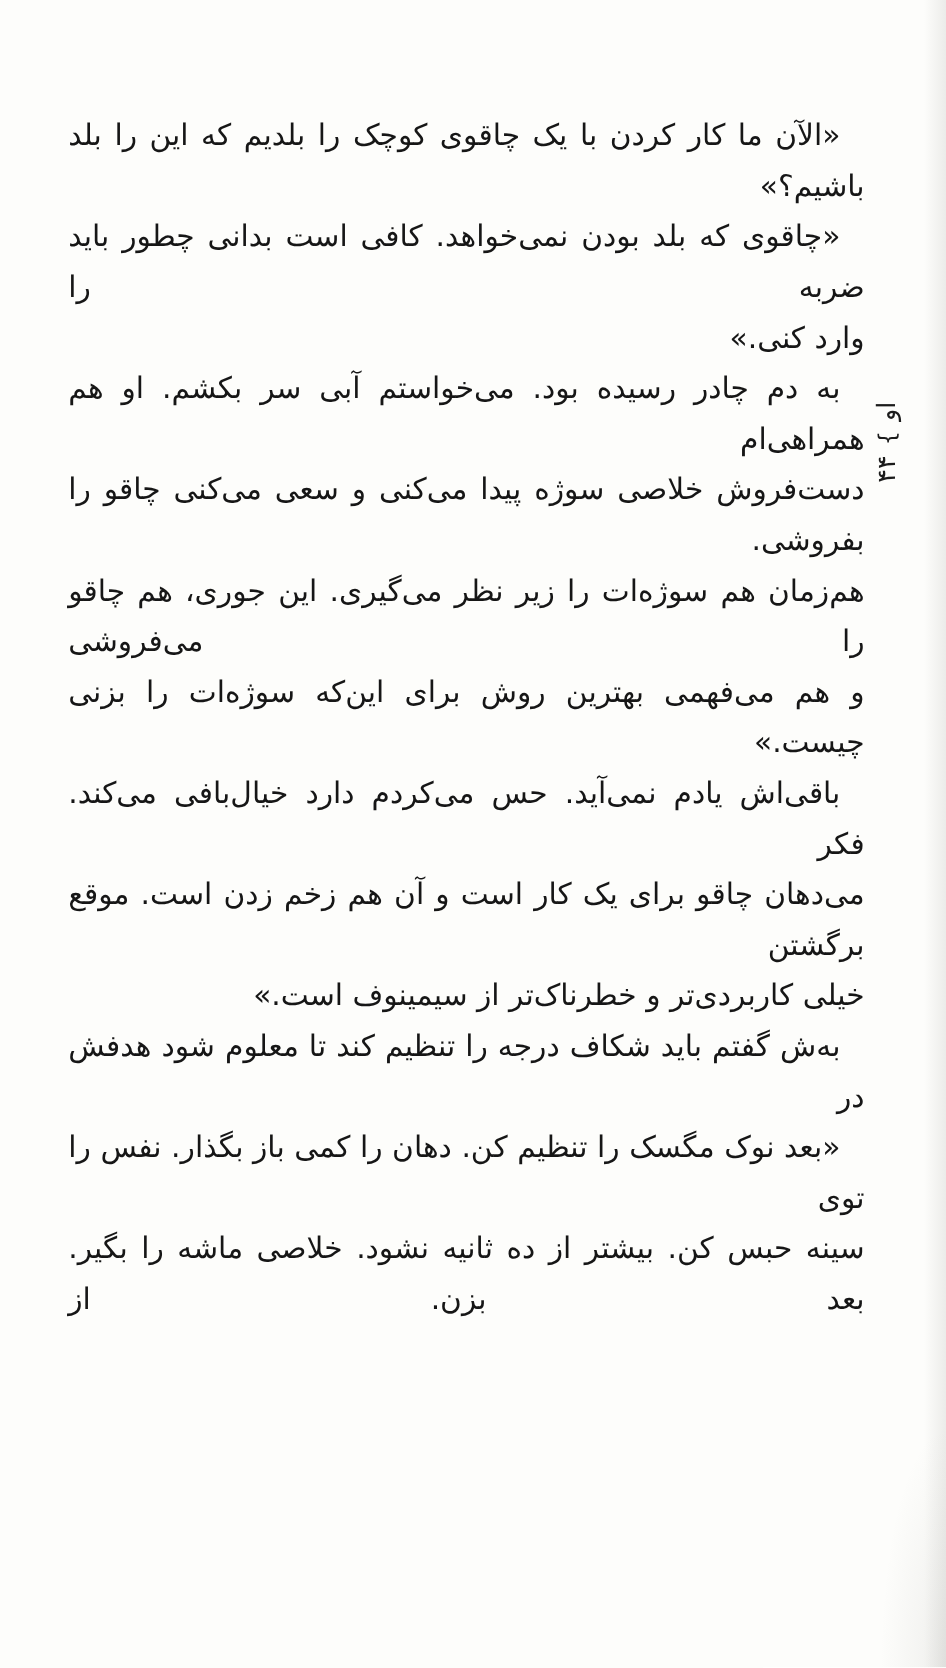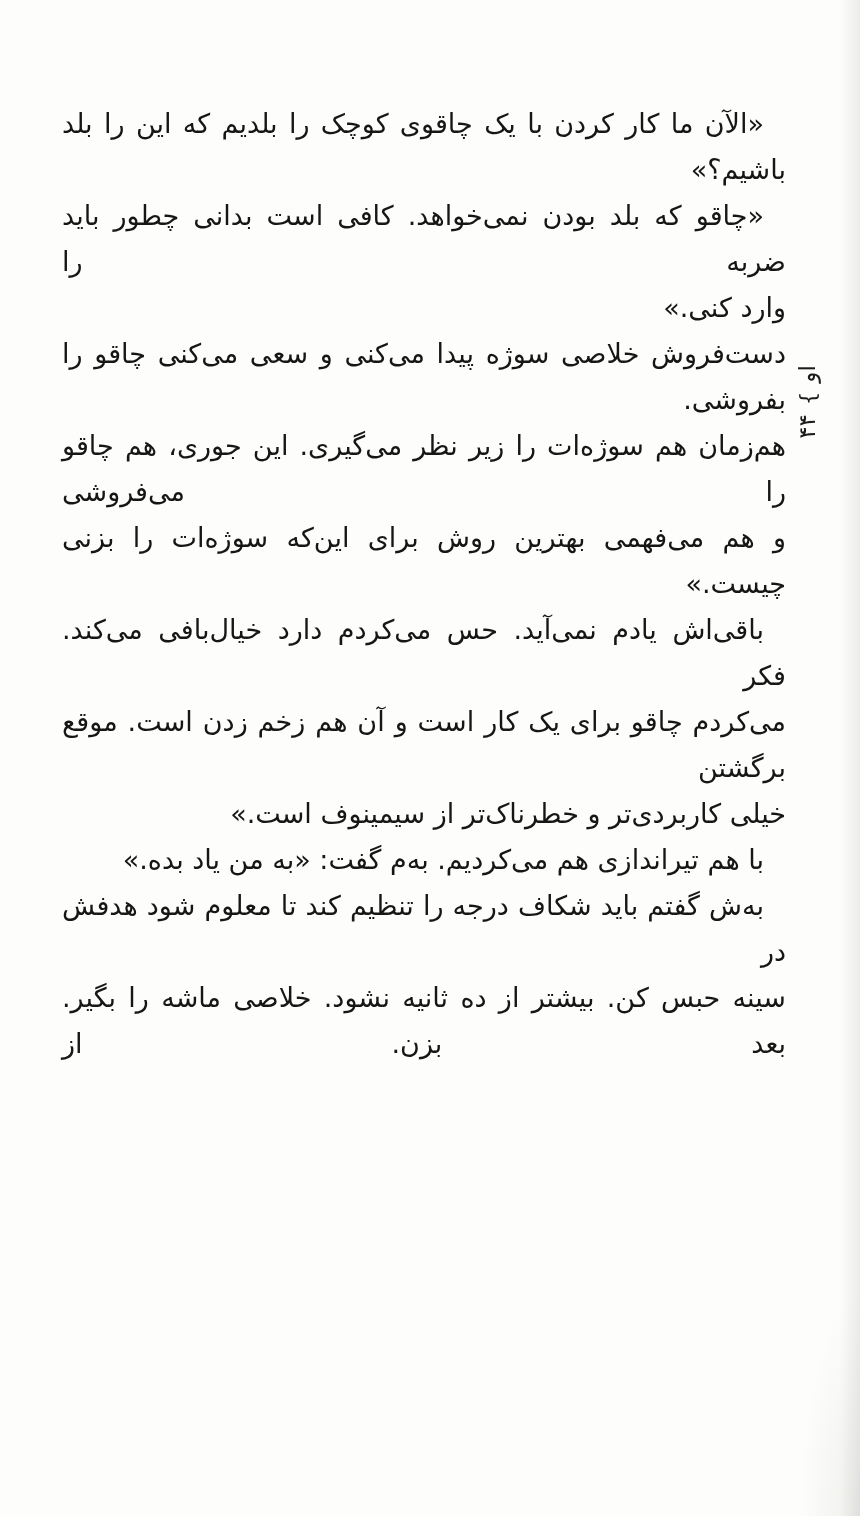--- a/index.html
+++ b/index.html
@@ -82,28 +82,29 @@
 <body>
 
 <div class="page">
 
   <div class="margin-header" dir="rtl">
     <span>او</span><span class="brace">}</span><span>۴۴</span>
   </div>
 
   <div class="text-block" id="text-block" dir="rtl">
       <div class="line first last">«الآن ما کار کردن با یک چاقوی کوچک را بلدیم که این را بلد باشیم؟»</div>
-      <div class="line first">«چاقو که بلد بودن نمی‌خواهد. کافی است بدانی چطور باید ضربه را</div>
+      <div class="line first">«چاقوی که بلد بودن نمی‌خواهد. کافی است بدانی چطور باید ضربه را</div>
       <div class="line last">وارد کنی.»</div>
+      <div class="line first">به دم چادر رسیده بود. می‌خواستم آبی سر بکشم. او هم همراهی‌ام</div>
       <div class="line">دست‌فروش خلاصی سوژه پیدا می‌کنی و سعی می‌کنی چاقو را بفروشی.</div>
       <div class="line">هم‌زمان هم سوژه‌ات را زیر نظر می‌گیری. این جوری، هم چاقو را می‌فروشی</div>
       <div class="line last">و هم می‌فهمی بهترین روش برای این‌که سوژه‌ات را بزنی چیست.»</div>
       <div class="line first">باقی‌اش یادم نمی‌آید. حس می‌کردم دارد خیال‌بافی می‌کند. فکر</div>
-      <div class="line">می‌کردم چاقو برای یک کار است و آن هم زخم زدن است. موقع برگشتن</div>
+      <div class="line">می‌دهان چاقو برای یک کار است و آن هم زخم زدن است. موقع برگشتن</div>
       <div class="line last">خیلی کاربردی‌تر و خطرناک‌تر از سیمینوف است.»</div>
-      <div class="line first last">با هم تیراندازی هم می‌کردیم. به‌م گفت: «به من یاد بده.»</div>
       <div class="line first">به‌ش گفتم باید شکاف درجه را تنظیم کند تا معلوم شود هدفش در</div>
+      <div class="line first">«بعد نوک مگسک را تنظیم کن. دهان را کمی باز بگذار. نفس را توی</div>
       <div class="line">سینه حبس کن. بیشتر از ده ثانیه نشود. خلاصی ماشه را بگیر. بعد بزن. از</div>
     </div>
 
   <div class="edge-shade"></div>
   <div class="corner-shade"></div>
 </div>
 
 </body></html>

